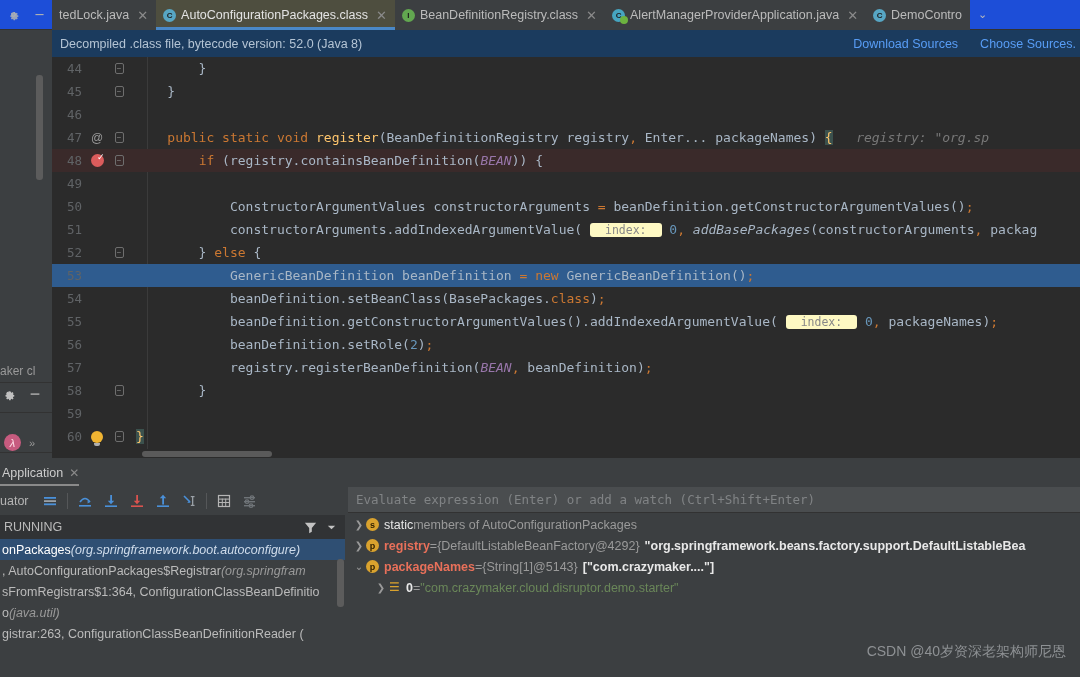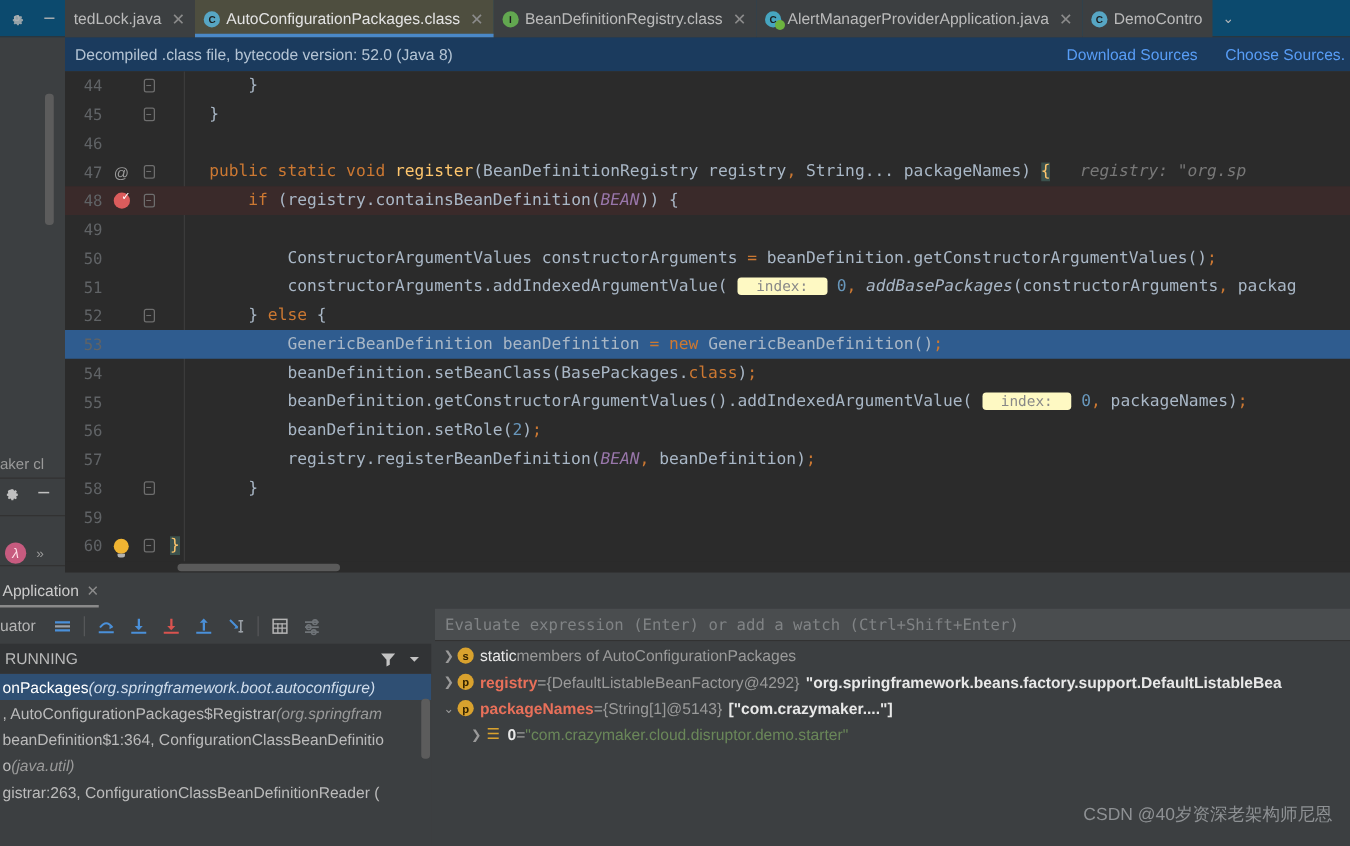--- a/index.html
+++ b/index.html
@@ -7,21 +7,21 @@
     width: 1080px; height: 677px;
     background: #3c3f41;
     font-family: "Liberation Sans", sans-serif;
     overflow: hidden;
   }
   #app { position: relative; width:1080px; height:677px; background:#3c3f41; }
 
   
   .tabbar {
     position:absolute; left:0; top:0; width:1080px; height:30px;
-    background:#0c4a6e; display:flex; align-items:stretch;
+    background:#1d4ed8; display:flex; align-items:stretch;
     border-bottom:1px solid #323232;
   }
   .tb-left { display:flex; align-items:center; width:52px; flex:0 0 52px; justify-content:space-around; }
   .gear-ic, .minus-ic { color:#afb1b3; }
   .tab {
     display:flex; align-items:center; gap:5px;
     padding:0 8px 0 7px; height:30px; position:relative;
     color:#bbbbbb; font-size:12.5px; white-space:nowrap;
     background:#3c3f41;
   }
@@ -271,21 +271,21 @@
     </div>
 
     <div class="ed-row">
       <span class="lnum">47</span>
       <span class="gutter-ic">
           <span class="at">@</span>
         </span>
       <span class="fold">
           <span class="foldmark">−</span>
         </span>
-      <span class="code">    <span class="kw">public static void </span><span class="mname">register</span>(<span class="type">BeanDefinitionRegistry</span> registry<span class="sep">,</span> <span class="type">String</span>... packageNames) <span class="brace-hl">{</span>   <span class="hint">registry: "org.sp</span></span>
+      <span class="code">    <span class="kw">public static void </span><span class="mname">register</span>(<span class="type">BeanDefinitionRegistry</span> registry<span class="sep">,</span> <span class="type">Enter</span>... packageNames) <span class="brace-hl">{</span>   <span class="hint">registry: "org.sp</span></span>
     </div>
 
     <div class="ed-row hl-red">
       <span class="lnum">48</span>
       <span class="gutter-ic">
           <span class="bp"></span>
         </span>
       <span class="fold">
           <span class="foldmark">−</span>
         </span>
@@ -485,21 +485,21 @@
     <div class="frames">
       <div class="frame-row sel">
         <span>onPackages</span>
           <span class="fr-ital"> (org.springframework.boot.autoconfigure)</span>
       </div>
       <div class="frame-row">
         <span>, AutoConfigurationPackages$Registrar</span>
           <span class="fr-ital"> (org.springfram</span>
       </div>
       <div class="frame-row">
-        <span>beanDefinition$1:364, ConfigurationClassBeanDefinitio</span>
+        <span>sFromRegistrars$1:364, ConfigurationClassBeanDefinitio</span>
           <span class="fr-ital"></span>
       </div>
       <div class="frame-row">
         <span>o</span>
           <span class="fr-ital"> (java.util)</span>
       </div>
       <div class="frame-row">
         <span>gistrar:263, ConfigurationClassBeanDefinitionReader (</span>
           <span class="fr-ital"></span>
       </div>

